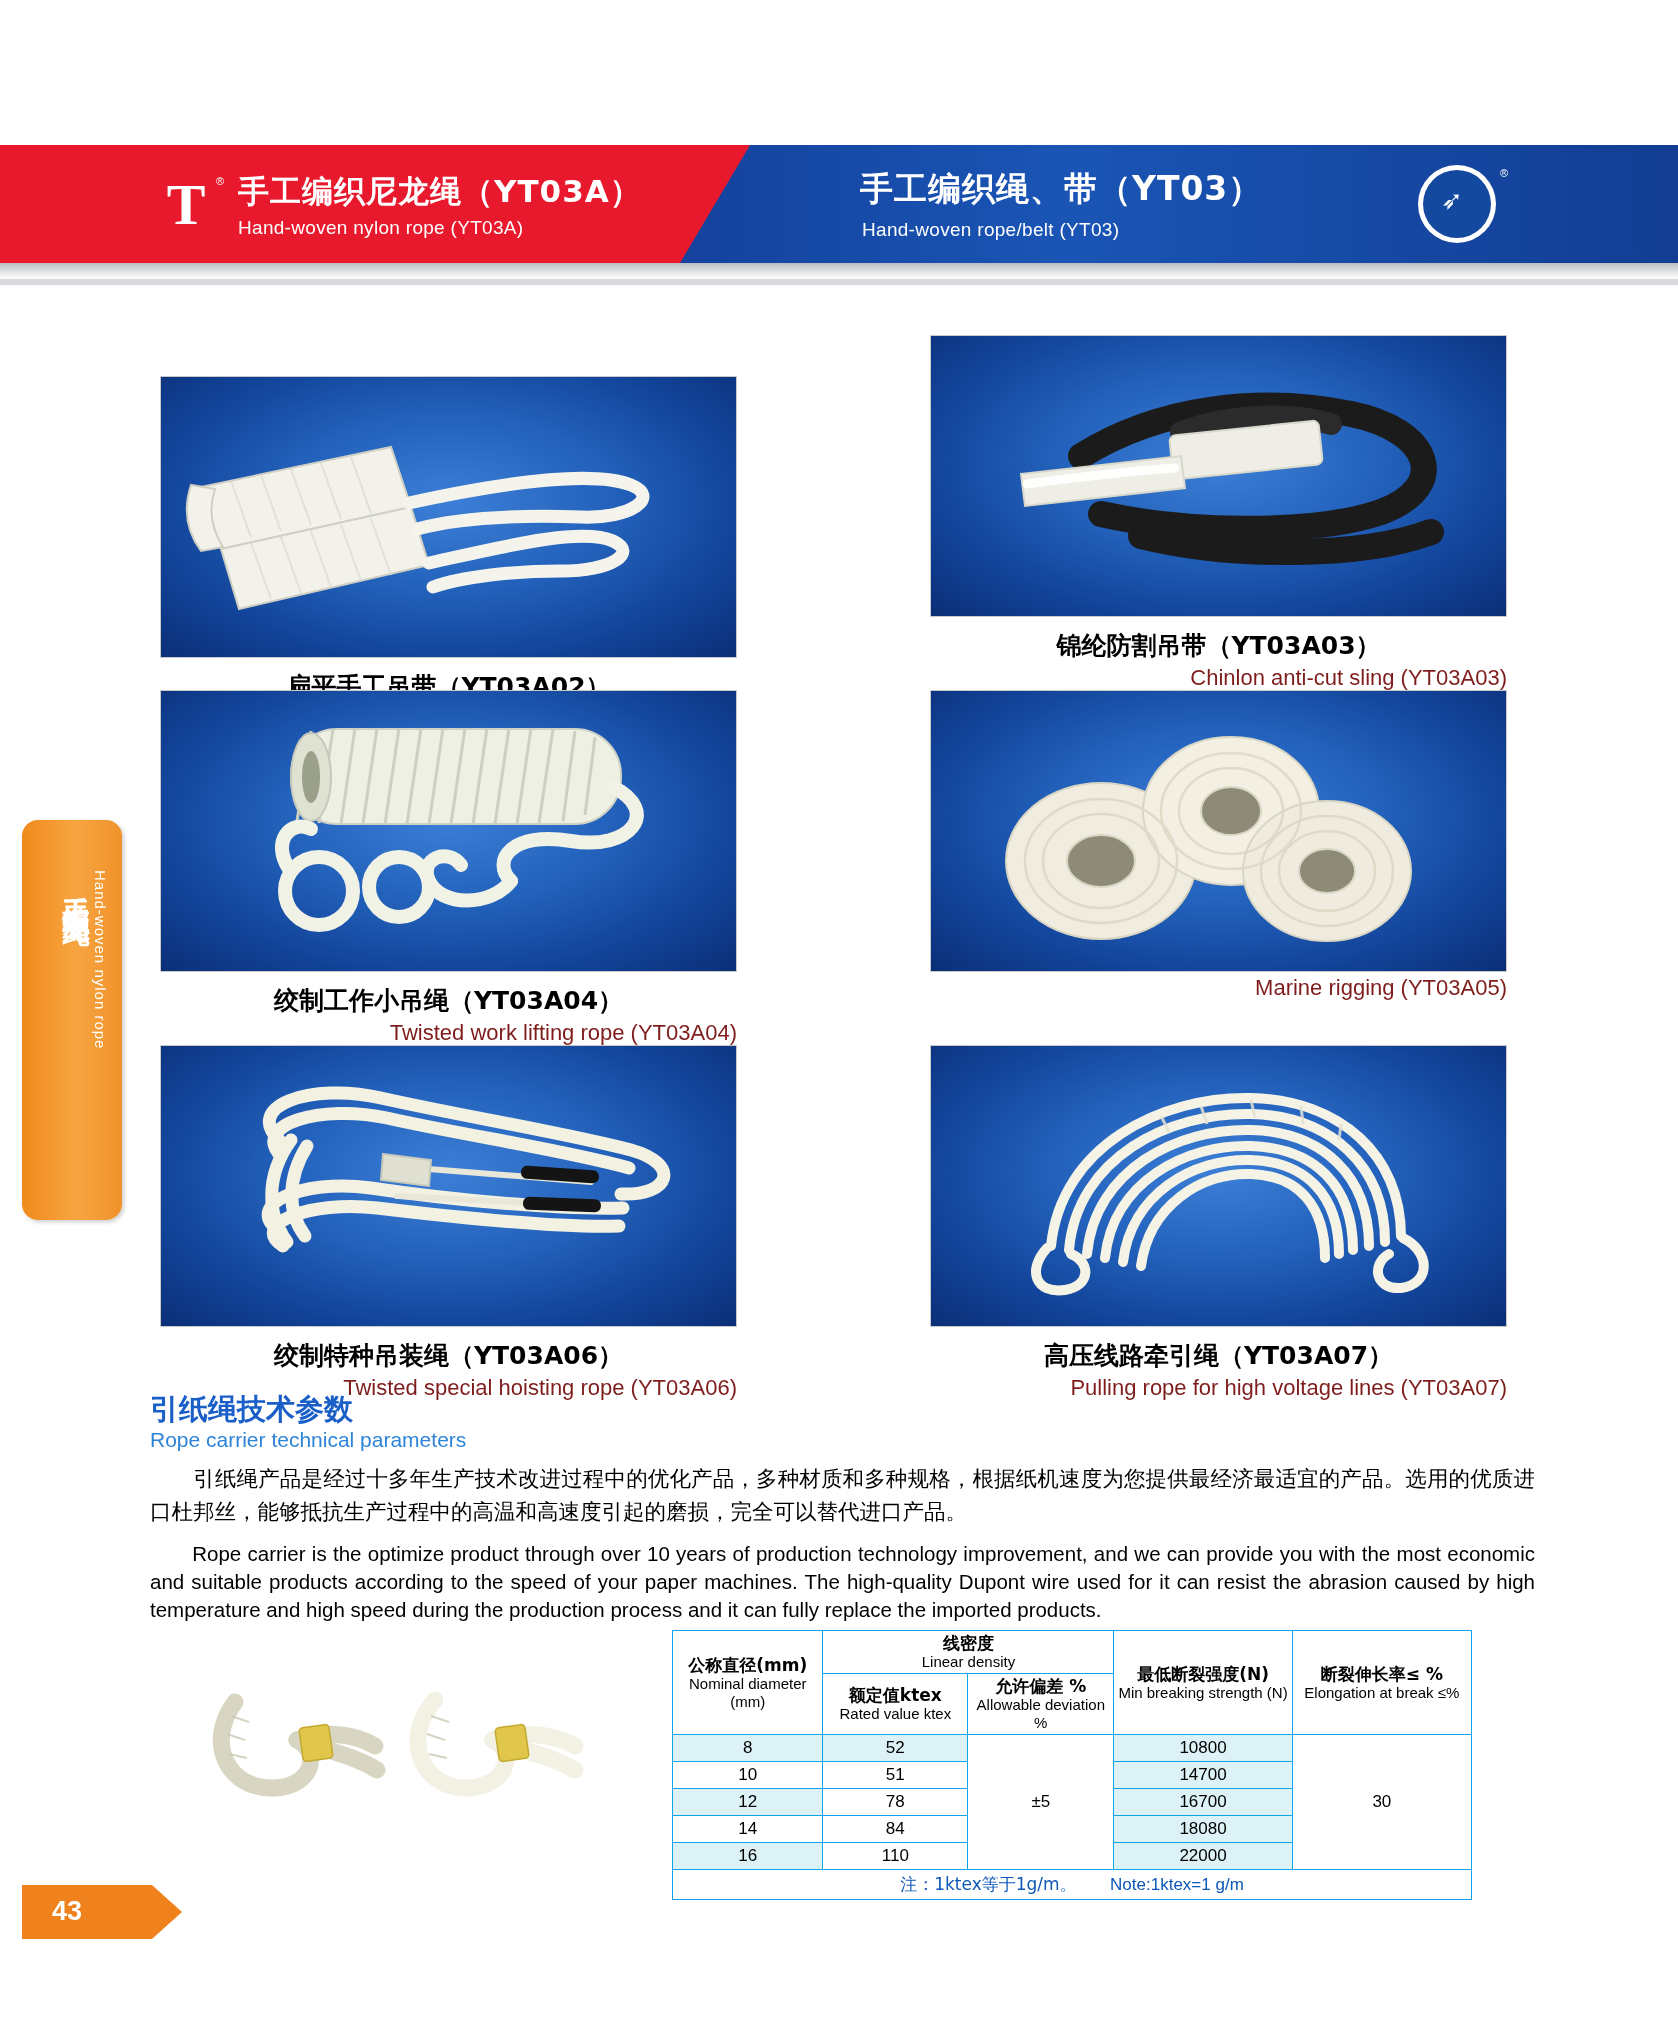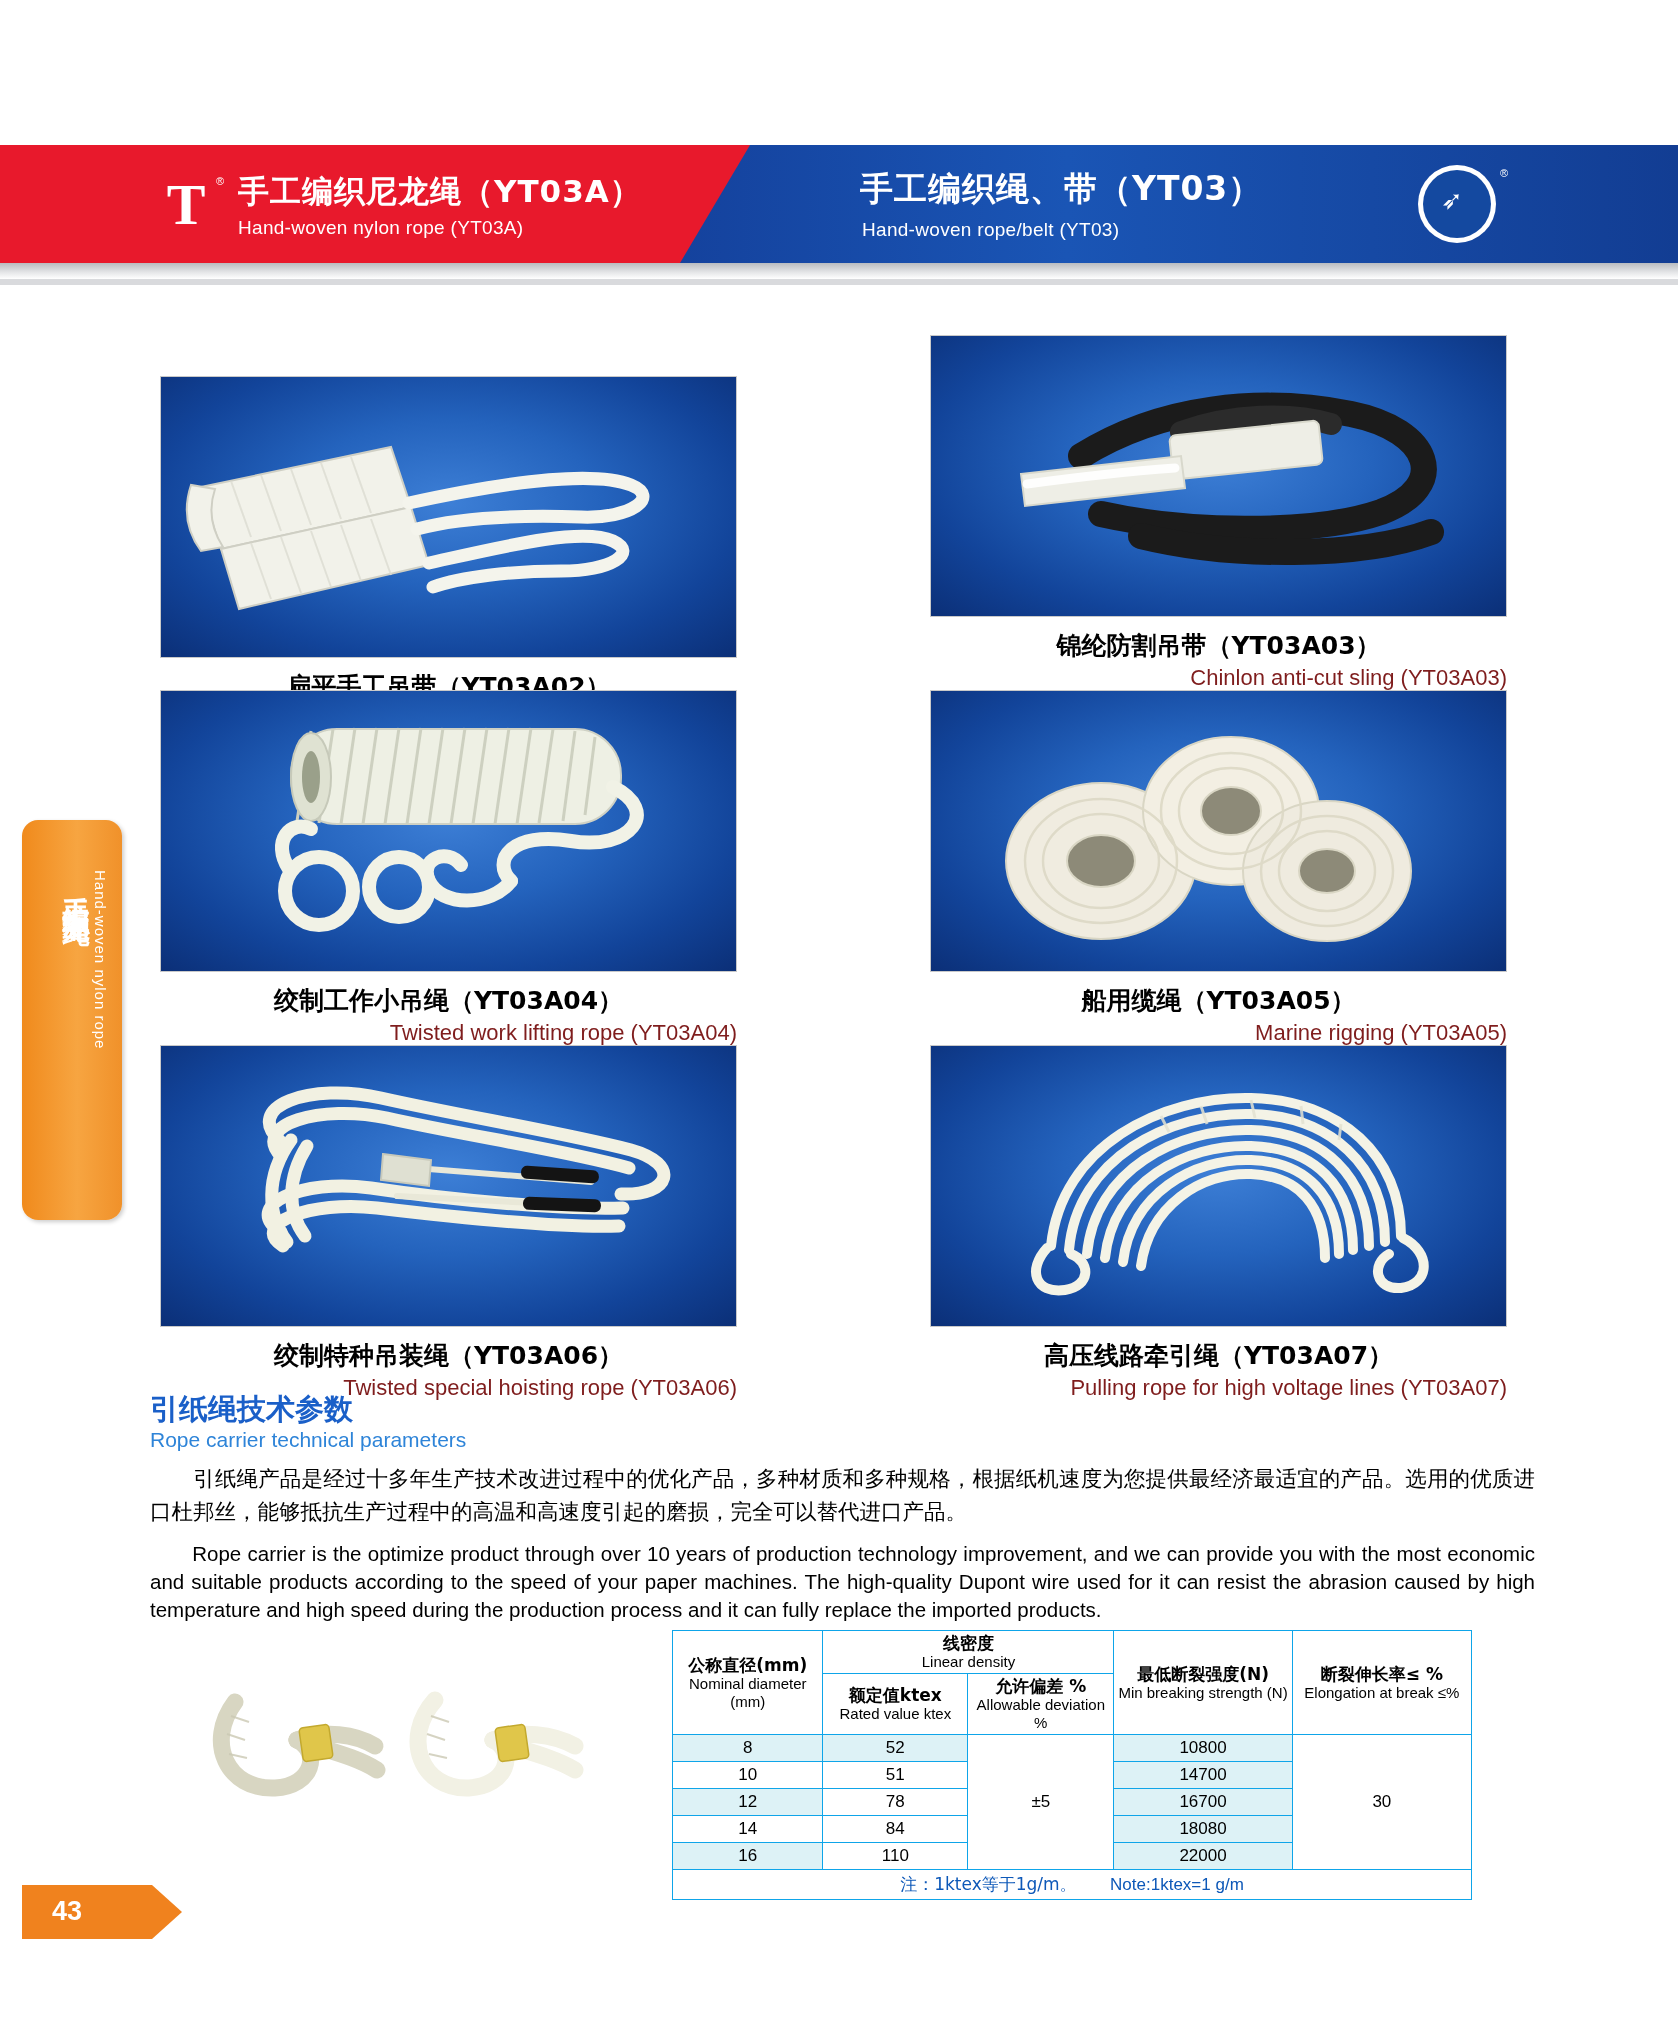--- a/index.html
+++ b/index.html
@@ -301,21 +301,20 @@
         <g fill="none" stroke="#ddd9c6" stroke-width="2.5" opacity=".9">
           <ellipse cx="170" cy="170" rx="76" ry="62"></ellipse>
             <ellipse cx="170" cy="170" rx="58" ry="47"></ellipse>
           <ellipse cx="300" cy="120" rx="70" ry="58"></ellipse>
             <ellipse cx="300" cy="120" rx="52" ry="43"></ellipse>
           <ellipse cx="396" cy="180" rx="66" ry="55"></ellipse>
             <ellipse cx="396" cy="180" rx="48" ry="40"></ellipse>
         </g>
       </svg>
     </div>
-    <div class="cap-cn">船用缆绳（YT03A05）</div>
     <div class="cap-en">Marine rigging (YT03A05)</div>
   </div>
 
   <div class="prod" style="left:160px;top:1045px;">
     <div class="photo">
       <div class="bg-blue"></div>
       <svg width="575" height="280" viewBox="0 0 575 280">
         <g fill="none" stroke="#f2f1e2" stroke-width="13" stroke-linecap="round">
           <path d="M120 96 C 80 60, 150 36, 220 52 C 300 70, 400 86, 470 104 C 520 118, 510 150, 460 148"></path>
           <path d="M120 110 C 90 78, 160 58, 226 72 C 306 90, 404 104, 468 122"></path>

